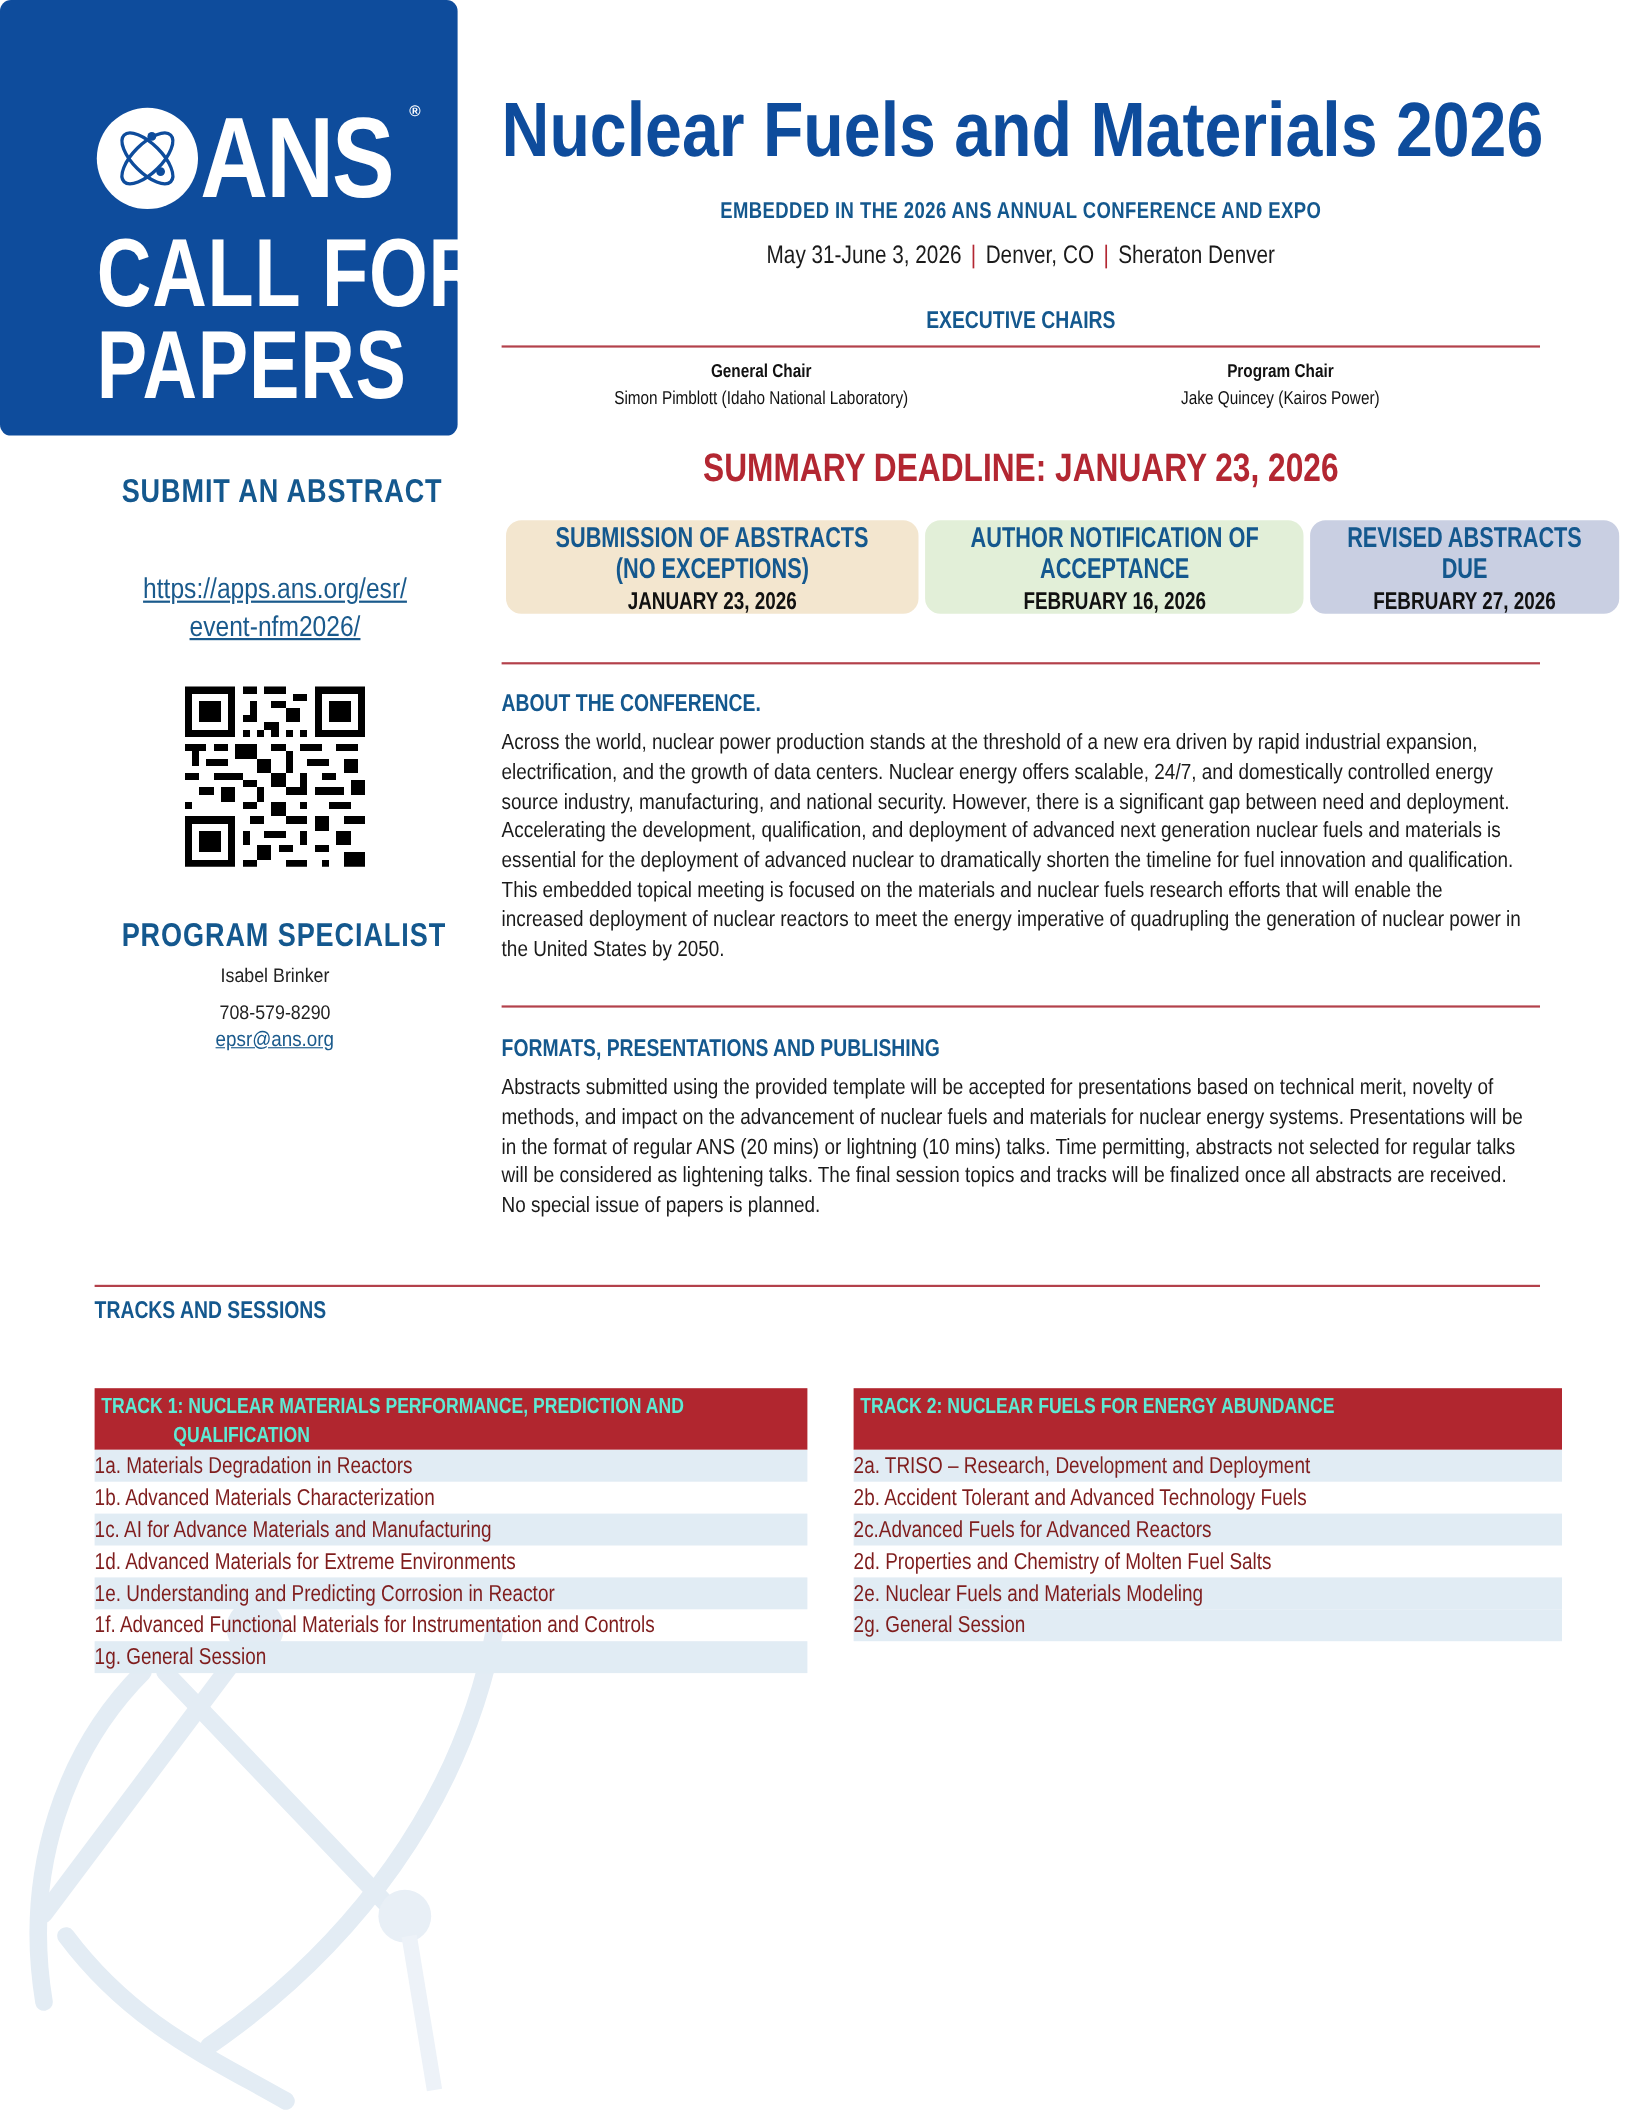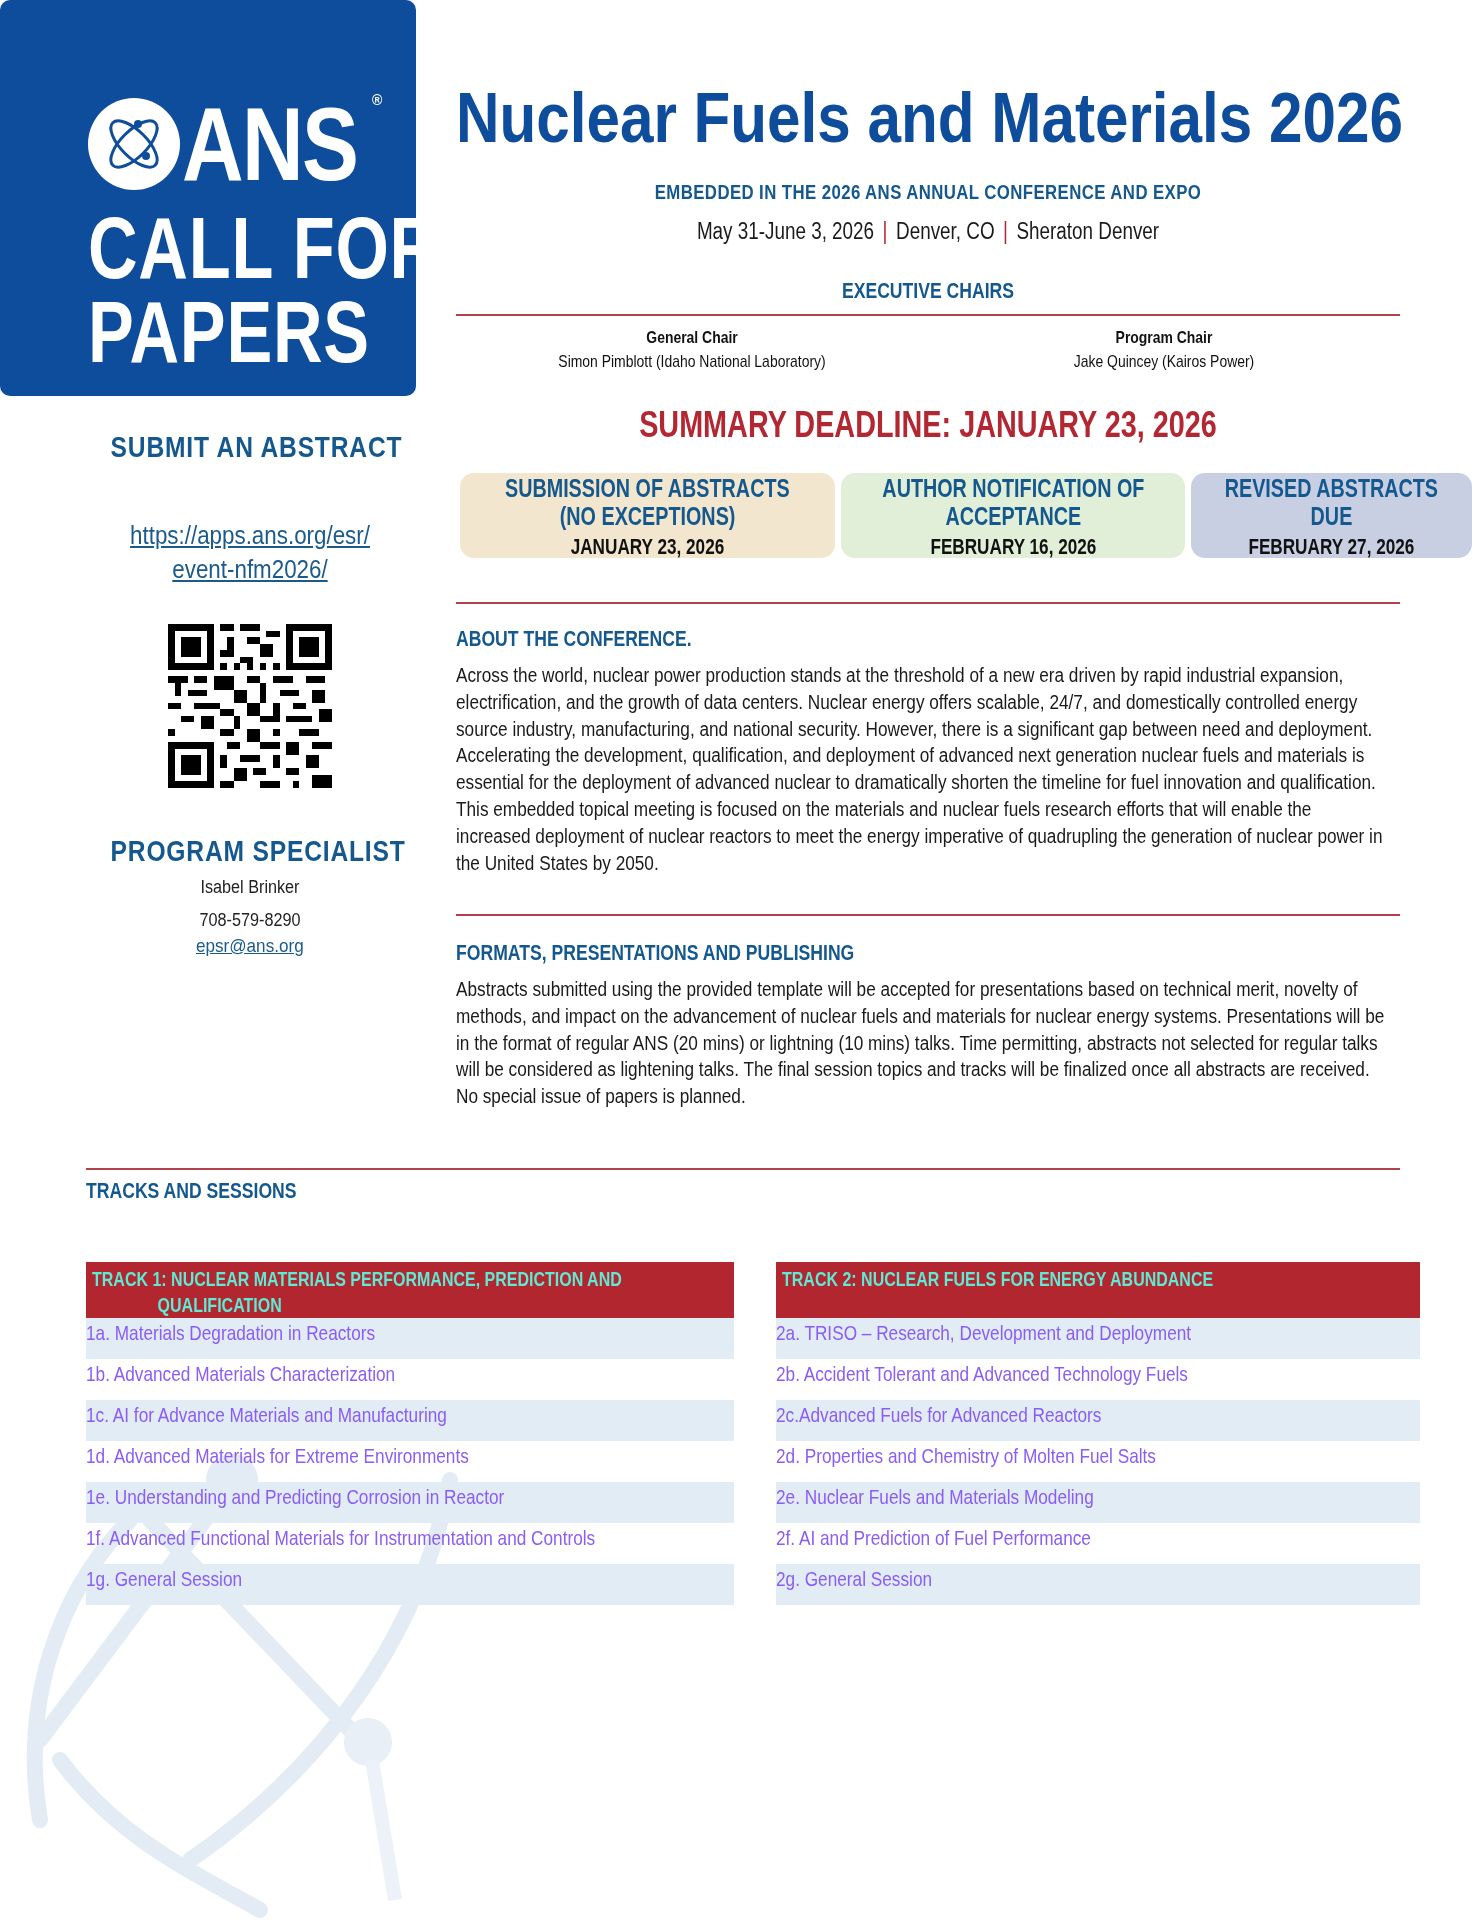--- a/index.html
+++ b/index.html
@@ -103,21 +103,21 @@
     position: absolute; left: 86px; top: 1178px; color: #14588e; font-weight: 700; font-size: 22px;
     transform: scaleX(0.8); transform-origin: left top; white-space: nowrap;
   }
   .track { position: absolute; top: 1262px; }
   .track-head {
     background: #b1262f; color: #5eead4; font-weight: 700; font-size: 20px; line-height: 26px;
     height: 56px; padding: 4px 6px; overflow: hidden;
   }
   .track-head span { display: block; transform: scaleX(0.8); transform-origin: left top; white-space: nowrap; }
   .track-head .cont { padding-left: 82px; }
-  .track-row { height: 41px; font-size: 21px; line-height: 29px; color: #8b5cf6; padding-left: 0; }
+  .track-row { height: 29px; font-size: 21px; line-height: 29px; color: #7f1d1d; padding-left: 0; }
   .track-row span { display: block; transform: scaleX(0.82); transform-origin: left center; white-space: nowrap; }
   .track-row.alt { background: #e1ecf4; }
 </style>
 </head>
 <body>
 
 <svg class="watermark" viewBox="0 0 520 480">
   <g fill="none" stroke="#e3ecf4" stroke-width="16" stroke-linecap="round">
     <path d="M130 80 C 60 150, 20 260, 40 380"></path>
     <path d="M450 40 C 420 200, 320 330, 190 420"></path>
@@ -329,19 +329,16 @@
     </div>
   <div class="track-row alt">
       <span>2c.Advanced Fuels for Advanced Reactors</span>
     </div>
   <div class="track-row">
       <span>2d. Properties and Chemistry of Molten Fuel Salts</span>
     </div>
   <div class="track-row alt">
       <span>2e. Nuclear Fuels and Materials Modeling</span>
     </div>
-  <div class="track-row">
-      <span>2f. AI and Prediction of Fuel Performance</span>
-    </div>
   <div class="track-row alt">
       <span>2g. General Session</span>
     </div>
 </div>
 
 </body></html>

